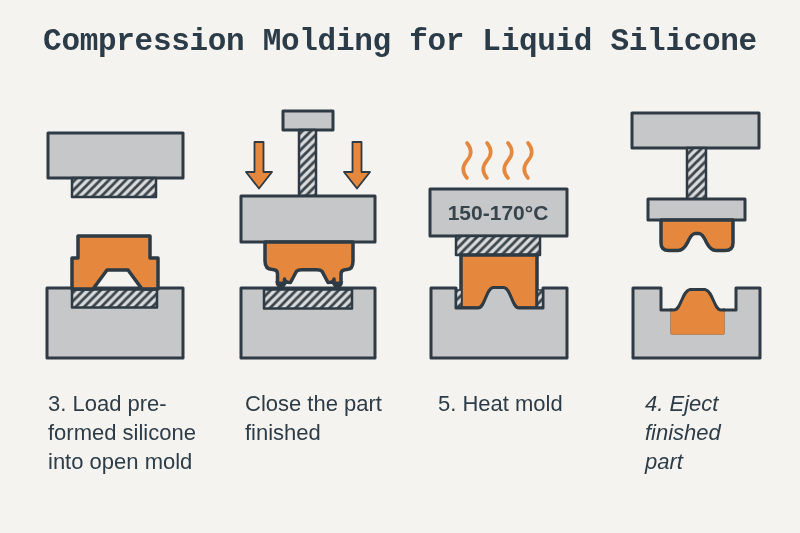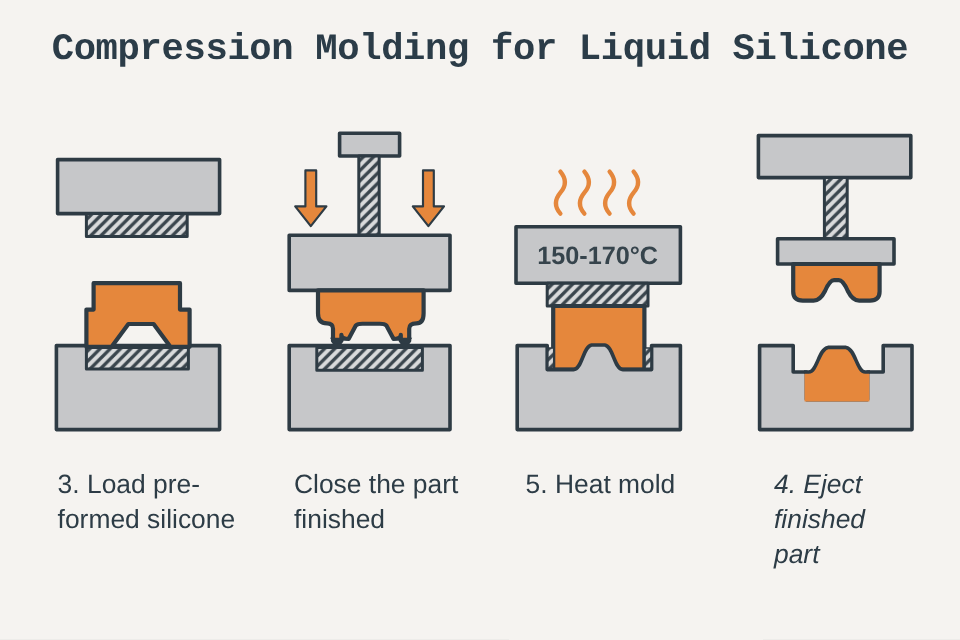--- a/index.html
+++ b/index.html
@@ -103,20 +103,21 @@
                C681,310 682,291 690,289.5 L705,289.5
                C713,291 714,310 721,310 L724.5,310 L724.5,334.5 Z" fill="#e5873c" stroke="none"></path>
       <path d="M670,310 L674,310 C681,310 682,291 690,289.5 L705,289.5
                C713,291 714,310 721,310 L725,310" fill="none" stroke-width="3"></path>
     </g>
   </svg>
 
   <div class="caption cap-1">
     <div>3. Load pre-</div>
     <div>formed silicone</div>
+    <div>into open mold</div>
   </div>
 
   <div class="caption cap-2">
     <div>Close the part</div>
     <div>finished</div>
   </div>
 
   <div class="caption cap-3">
     <div>5. Heat mold</div>
   </div>

